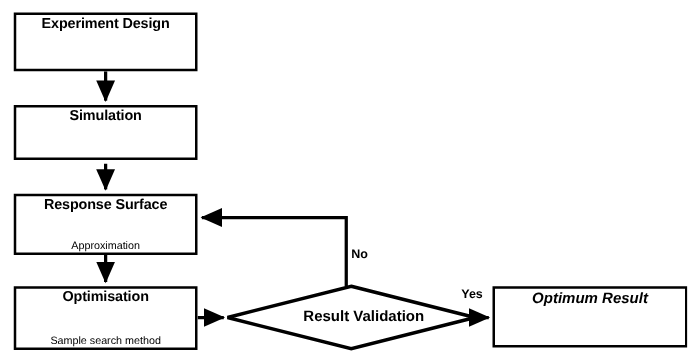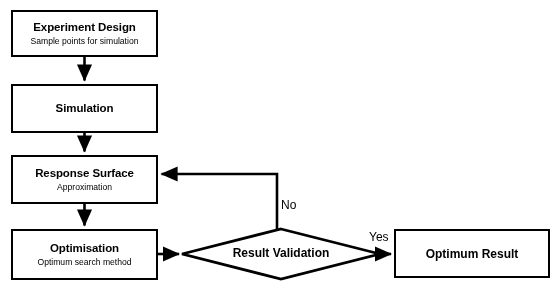--- a/index.html
+++ b/index.html
@@ -16,21 +16,21 @@
     overflow: hidden;
   }
   .node-box {
     position: absolute;
     box-sizing: border-box;
     border: 2.5px solid #000000;
     background: #ffffff;
     display: flex;
     flex-direction: column;
     align-items: center;
-    justify-content: center;
+    justify-content: space-between;
     text-align: center;
   }
   .node-title {
     font-size: 11.5px;
     font-weight: bold;
     color: #000000;
     line-height: 1.25;
     letter-spacing: -0.1px;
   }
   .node-sub {
@@ -48,22 +48,22 @@
   .diamond-label {
     position: absolute;
     font-size: 12px;
     font-weight: bold;
     color: #000000;
     text-align: center;
     white-space: nowrap;
   }
   .edge-label {
     position: absolute;
-    font-size: 12px;
-    font-weight: normal;
+    font-size: 10px;
+    font-weight: bold;
     color: #000000;
     white-space: nowrap;
   }
   svg.wires {
     position: absolute;
     left: 0;
     top: 0;
     width: 550px;
     height: 289px;
     pointer-events: none;
@@ -91,40 +91,39 @@
 
     <line x1="380" y1="254" x2="391" y2="254" stroke="#000000" stroke-width="2.6" marker-end="url(#arrowhead)"></line>
 
     <path d="M 277 229 L 277 174 L 161.5 174" fill="none" stroke="#000000" stroke-width="2.6" marker-end="url(#arrowhead)"></path>
 
     <polygon points="281,229 380,254 281,279 182,254" fill="#ffffff" stroke="#000000" stroke-width="2.8"></polygon>
   </svg>
 
   <div class="node-box" style="left:11px; top:10px; width:147px; height:47px;">
     <div class="node-title">Experiment Design</div>
-    <div class="node-sub">Sample points for simulation</div>
   </div>
 
-  <div class="node-box" style="left:11px; top:84px; width:147px; height:49px;">
+  <div class="node-box" style="left:11px; top:84px; width:147px; height:44px;">
     <div class="node-title">Simulation</div>
   </div>
 
   <div class="node-box" style="left:11px; top:155px; width:147px; height:49px;">
     <div class="node-title">Response Surface</div>
     <div class="node-sub">Approximation</div>
   </div>
 
   <div class="node-box" style="left:11px; top:229px; width:147px; height:51px;">
     <div class="node-title">Optimisation</div>
-    <div class="node-sub">Optimum search method</div>
+    <div class="node-sub">Sample search method</div>
   </div>
 
-  <div class="diamond-label" style="left:182px; top:246px; width:198px;">Result Validation</div>
+  <div class="diamond-label" style="left:192px; top:246px; width:198px;">Result Validation</div>
 
-  <div class="node-box" style="left:394px; top:229px; width:156px; height:49px;">
+  <div class="node-box" style="left:394px; top:229px; width:156px; height:49px;font-style:italic;">
     <div class="node-title-only">Optimum Result</div>
   </div>
 
   <div class="edge-label" style="left:281px; top:198px;">No</div>
 
   <div class="edge-label" style="left:369px; top:230px;">Yes</div>
 
 </div>
 
 </body></html>

